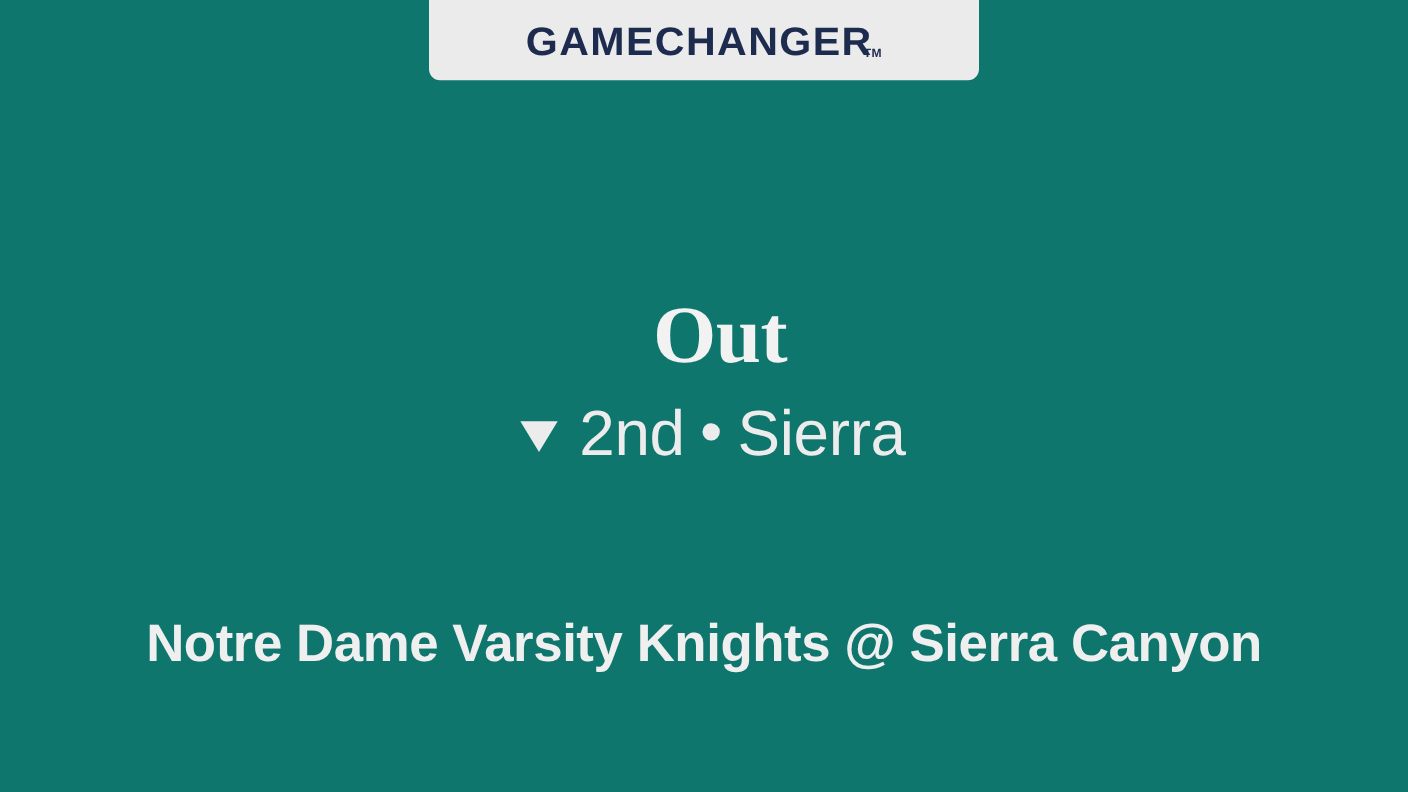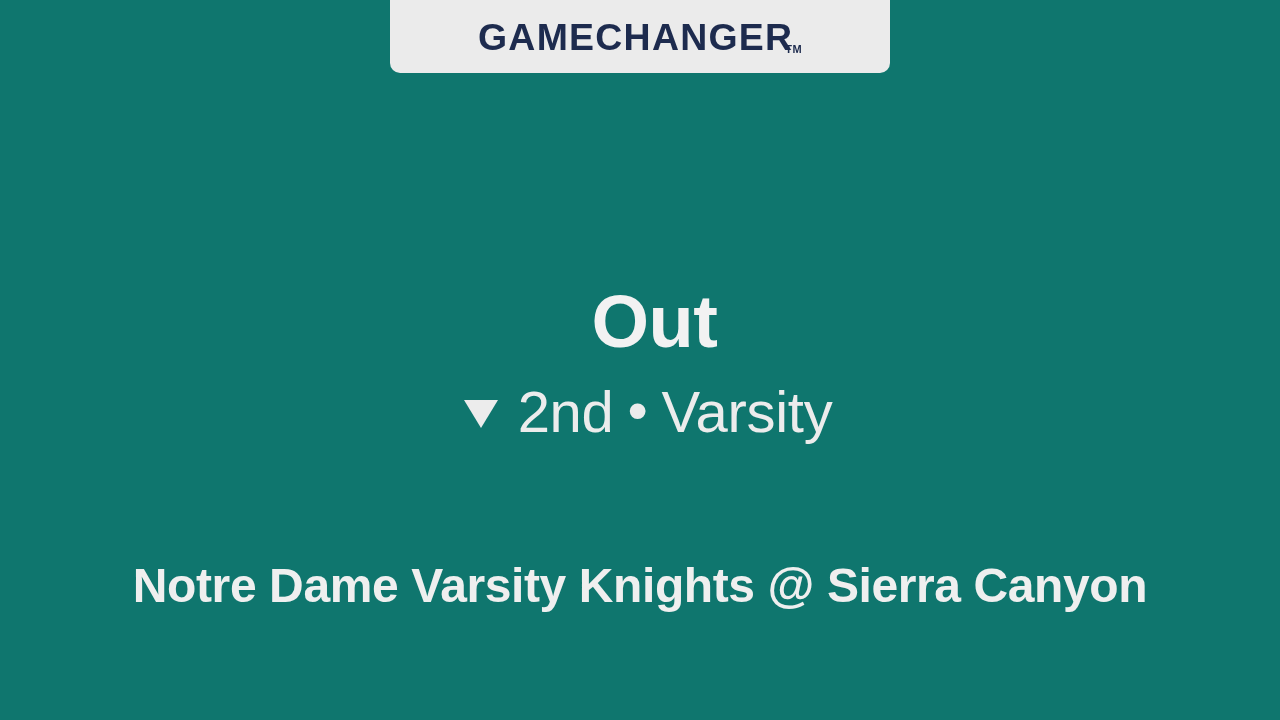--- a/index.html
+++ b/index.html
@@ -68,27 +68,27 @@
   
   .event-block {
     position: absolute;
     left: 0;
     right: 0;
     top: 268px;
     text-align: center;
   }
 
   .event-headline {
-    font-family: Liberation Sans, sans-serif;
+    font-family: Liberation Serif, serif;
     font-weight: 700;
     font-size: 74px;
     line-height: 1;
     color: #f2f2f2;
     letter-spacing: -0.5px;
-    margin: 17px;
+    margin: 0;
     padding-left: 29px;
   }
 
   .event-subline {
     font-family: "Liberation Sans", sans-serif;
     font-weight: 400;
     font-size: 58px;
     line-height: 1;
     color: #ececec;
     letter-spacing: -0.3px;
@@ -146,19 +146,19 @@
     </div>
   </div>
 
   <div class="event-block">
     <div class="event-headline">Out</div>
 
     <div class="event-subline">
       <span class="inning-arrow"></span>
       <span>2nd</span>
       <span class="subline-sep">•</span>
-      <span>Varsity</span>
+      <span>Sierra</span>
     </div>
   </div>
 
   <div class="matchup">Notre Dame Varsity Knights @ Sierra Canyon</div>
 
 </div>
 
 </body></html>

